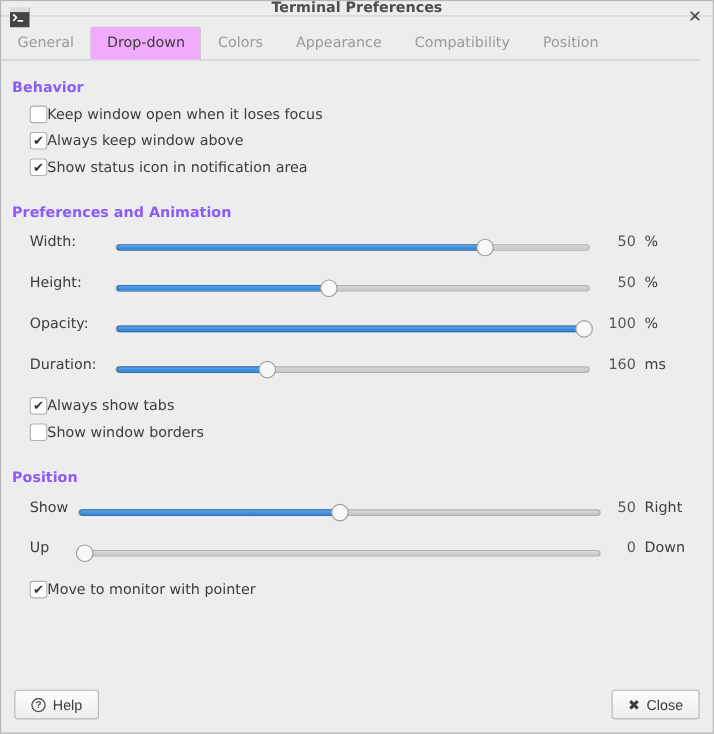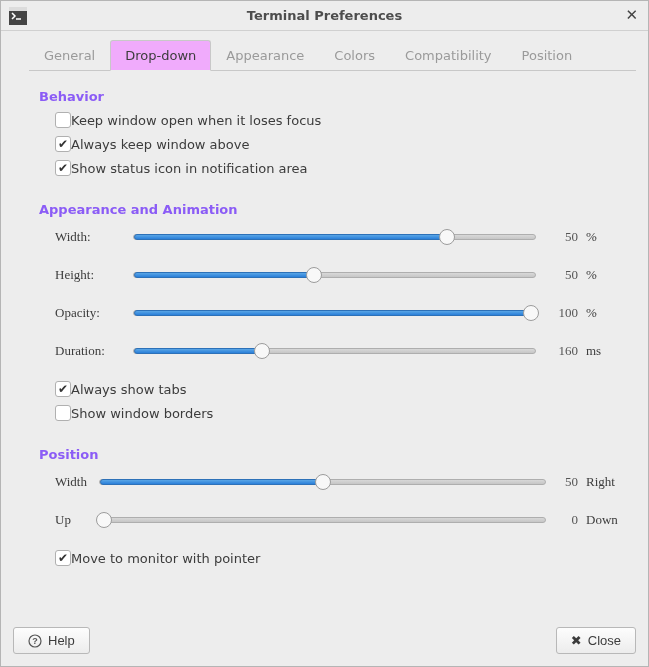--- a/index.html
+++ b/index.html
@@ -15,21 +15,21 @@
   }
   .window {
     width: 649px;
     height: 667px;
     background: #ededed;
     border: 1px solid #b5b5b5;
     display: flex;
     flex-direction: column;
   }
   .titlebar {
-    height: 30px;
+    height: 14px;
     display: flex;
     align-items: center;
     justify-content: center;
     position: relative;
     border-bottom: 1px solid #d0d0d0;
   }
   .titlebar .app-icon {
     position: absolute;
     left: 8px;
     top: 6px;
@@ -41,21 +41,21 @@
   .titlebar .close-x {
     position: absolute;
     right: 10px;
     top: 5px;
     font-size: 15px;
     cursor: pointer;
     color: #444;
   }
   .content {
     flex: 1;
-    padding: 8px 12px 0 28px;
+    padding: 8px 12px 0 0;
     display: flex;
     flex-direction: column;
   }
   .tabs {
     display: flex;
     gap: 0;
     border-bottom: 1px solid #c8c8c8;
   }
   .tab {
     padding: 7px 14px;
@@ -101,24 +101,23 @@
     border-radius: 3px;
     display: flex;
     align-items: center;
     justify-content: center;
     font-size: 12px;
     line-height: 1;
     color: #333;
   }
   .slider-row {
     display: flex;
-    align-items: center;
+    align-items: flex-end;
     gap: 8px;
     margin: 12px 0 22px 0;
-    font-family: Liberation Serif, serif;
   }
   .slider-label-left {
     width: 70px;
     color: #3c3c3c;
   }
   .slider-track {
     position: relative;
     flex: 1;
     height: 6px;
     background: linear-gradient(#d8d8d8,#c6c6c6);
@@ -191,22 +190,22 @@
     </span>
     <span class="title">Terminal Preferences</span>
     <span class="close-x">✕</span>
   </div>
 
   <div class="content">
 
     <div class="tabs">
       <div class="tab">General</div>
       <div class="tab active">Drop-down</div>
+      <div class="tab">Colors</div>
       <div class="tab">Appearance</div>
-      <div class="tab">Colors</div>
       <div class="tab">Compatibility</div>
       <div class="tab">Position</div>
     </div>
 
     <div class="pane">
 
       <div class="section-header">Behavior</div>
       <div class="section-body">
         <div class="checkbox-row">
           <span class="checkbox-box"></span>
@@ -215,21 +214,21 @@
         <div class="checkbox-row">
           <span class="checkbox-box">✔</span>
           <span>Always keep window above</span>
         </div>
         <div class="checkbox-row">
           <span class="checkbox-box">✔</span>
           <span>Show status icon in notification area</span>
         </div>
       </div>
 
-      <div class="section-header">Appearance and Animation</div>
+      <div class="section-header">Preferences and Animation</div>
       <div class="section-body">
 
         <div class="slider-row">
           <span class="slider-label-left">Width:</span>
           <div class="slider-track">
             <div class="slider-fill" style="width:78%"></div>
             <div class="slider-thumb" style="left:78%"></div>
           </div>
           <span class="slider-value">50</span>
           <span class="slider-unit">%</span>
@@ -272,21 +271,21 @@
         <div class="checkbox-row">
           <span class="checkbox-box"></span>
           <span>Show window borders</span>
         </div>
       </div>
 
       <div class="section-header">Position</div>
       <div class="section-body">
 
         <div class="slider-row">
-          <span class="slider-label-left" style="width:36px">Width</span>
+          <span class="slider-label-left" style="width:36px">Show</span>
           <div class="slider-track">
             <div class="slider-fill" style="width:50%"></div>
             <div class="slider-thumb" style="left:50%"></div>
           </div>
           <span class="slider-value" style="width:24px">50</span>
           <span class="slider-unit">Right</span>
         </div>
 
         <div class="slider-row">
           <span class="slider-label-left" style="width:36px">Up</span>

